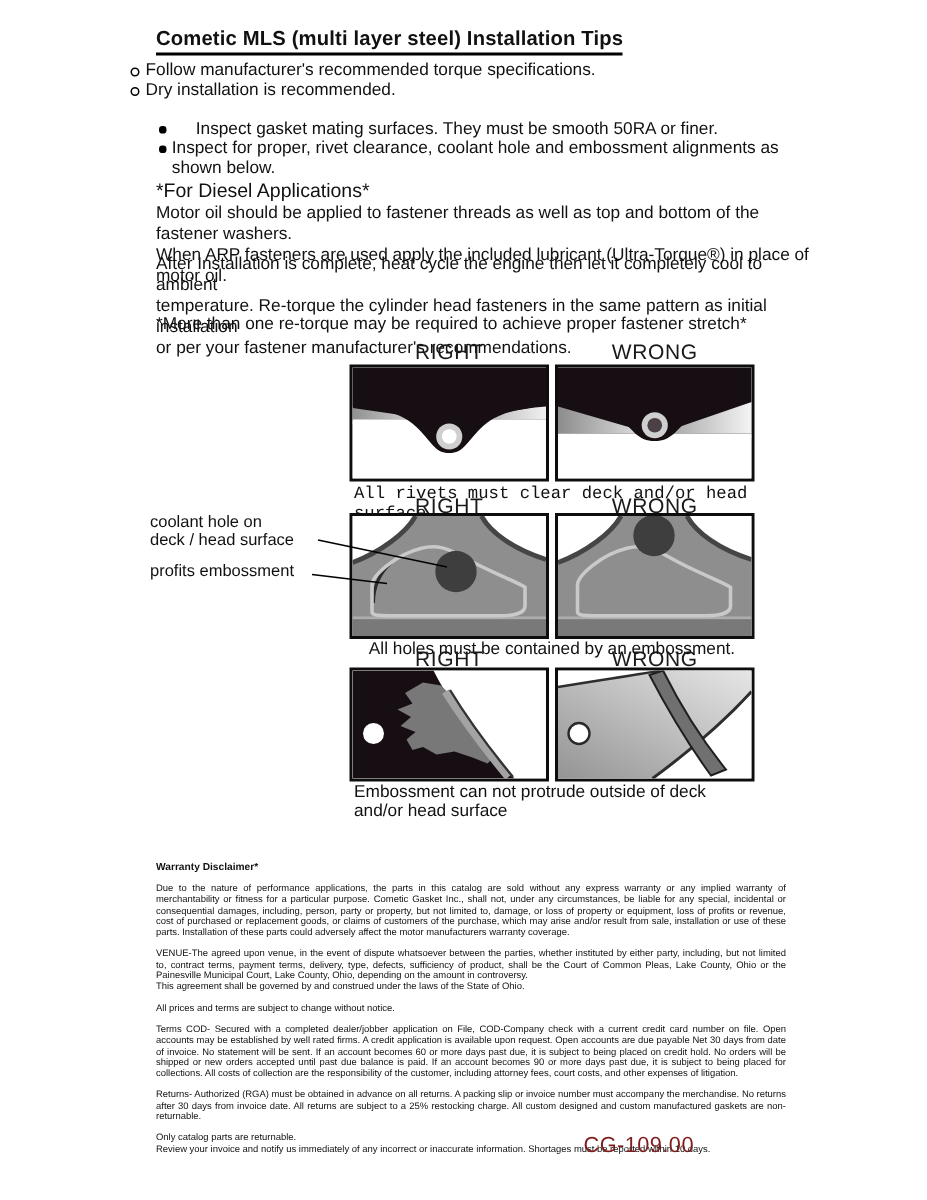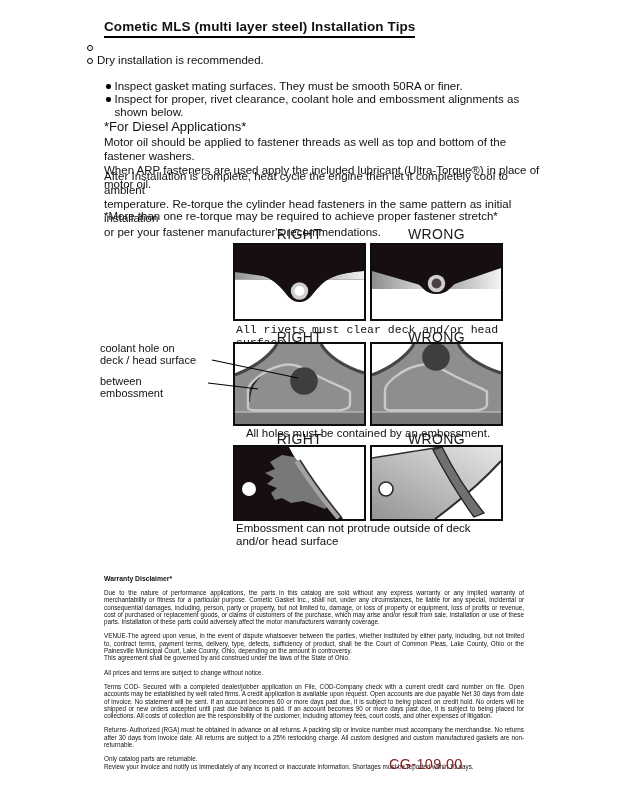--- a/index.html
+++ b/index.html
@@ -34,26 +34,27 @@
 <body>
 
 <div class="page">
 
   <div class="abs" style="left:104px;top:17px;">
     <span class="title">Cometic MLS (multi layer steel) Installation Tips</span>
   </div>
 
   <div class="abs tip-row" style="left:87px;top:41px;width:440px;">
     <span class="o-marker"></span>
+    <span>Follow manufacturer's recommended torque specifications.</span>
   </div>
   <div class="abs tip-row" style="left:87px;top:54px;width:440px;">
     <span class="o-marker"></span>
     <span>Dry installation is recommended.</span>
   </div>
-  <div class="abs tip-row" style="left:106px;top:80px;width:430px;">
+  <div class="abs tip-row" style="left:106px;top:80px;width:430px;gap:16px;">
     <span class="b-marker"></span>
     <span>Inspect gasket mating surfaces.  They must be smooth 50RA or finer.</span>
   </div>
   <div class="abs tip-row" style="left:106px;top:93px;width:430px;">
     <span class="b-marker"></span>
     <span>Inspect for proper, rivet clearance, coolant hole and embossment alignments as shown below.</span>
   </div>
 
   <div class="abs h2" style="left:104px;top:119px;">*For Diesel Applications*</div>
   <div class="abs body-text preline" style="left:104px;top:135px;width:440px;">Motor oil should be applied to fastener threads as well as top and bottom of the fastener washers.
@@ -110,21 +111,21 @@
       <circle cx="64.5" cy="38.5" r="4.9" fill="#4a4046"></circle>
     </svg>
   </div>
   <div class="abs caption" style="left:236px;top:323px;width:300px;font-family:Liberation Mono, monospace;">All rivets must clear deck and/or head surface.</div>
 
   <div class="abs dg-label" style="left:233px;top:329px;width:133px;">RIGHT</div>
   <div class="abs dg-label" style="left:370px;top:329px;width:133px;">WRONG</div>
 
   <div class="abs annot preline" style="left:100px;top:342px;width:110px;">coolant hole on
 deck / head surface</div>
-  <div class="abs annot" style="left:100px;top:375px;width:106px;">between embossment</div>
+  <div class="abs annot" style="left:100px;top:375px;width:106px;">profits embossment</div>
 
   <div class="abs dg-box" style="left:233px;top:342px;">
     <svg width="129" height="80" viewBox="0 0 129 80">
       <rect width="129" height="80" fill="#8e8e8e"></rect>
       <rect y="68" width="129" height="12" fill="#797979"></rect>
       <rect y="67" width="129" height="1.8" fill="#adadad"></rect>
       <path d="M0,0 H42 C36,11 19,24 0,31 Z" fill="#ffffff"></path>
       <path d="M86,0 H129 V29 C107,22 92,11 86,0 Z" fill="#ffffff"></path>
       <path d="M42,0 C36,11 19,24 0,31" stroke="#454545" stroke-width="3.2" fill="none"></path>
       <path d="M86,0 C92,11 107,22 129,29" stroke="#454545" stroke-width="3.2" fill="none"></path>

